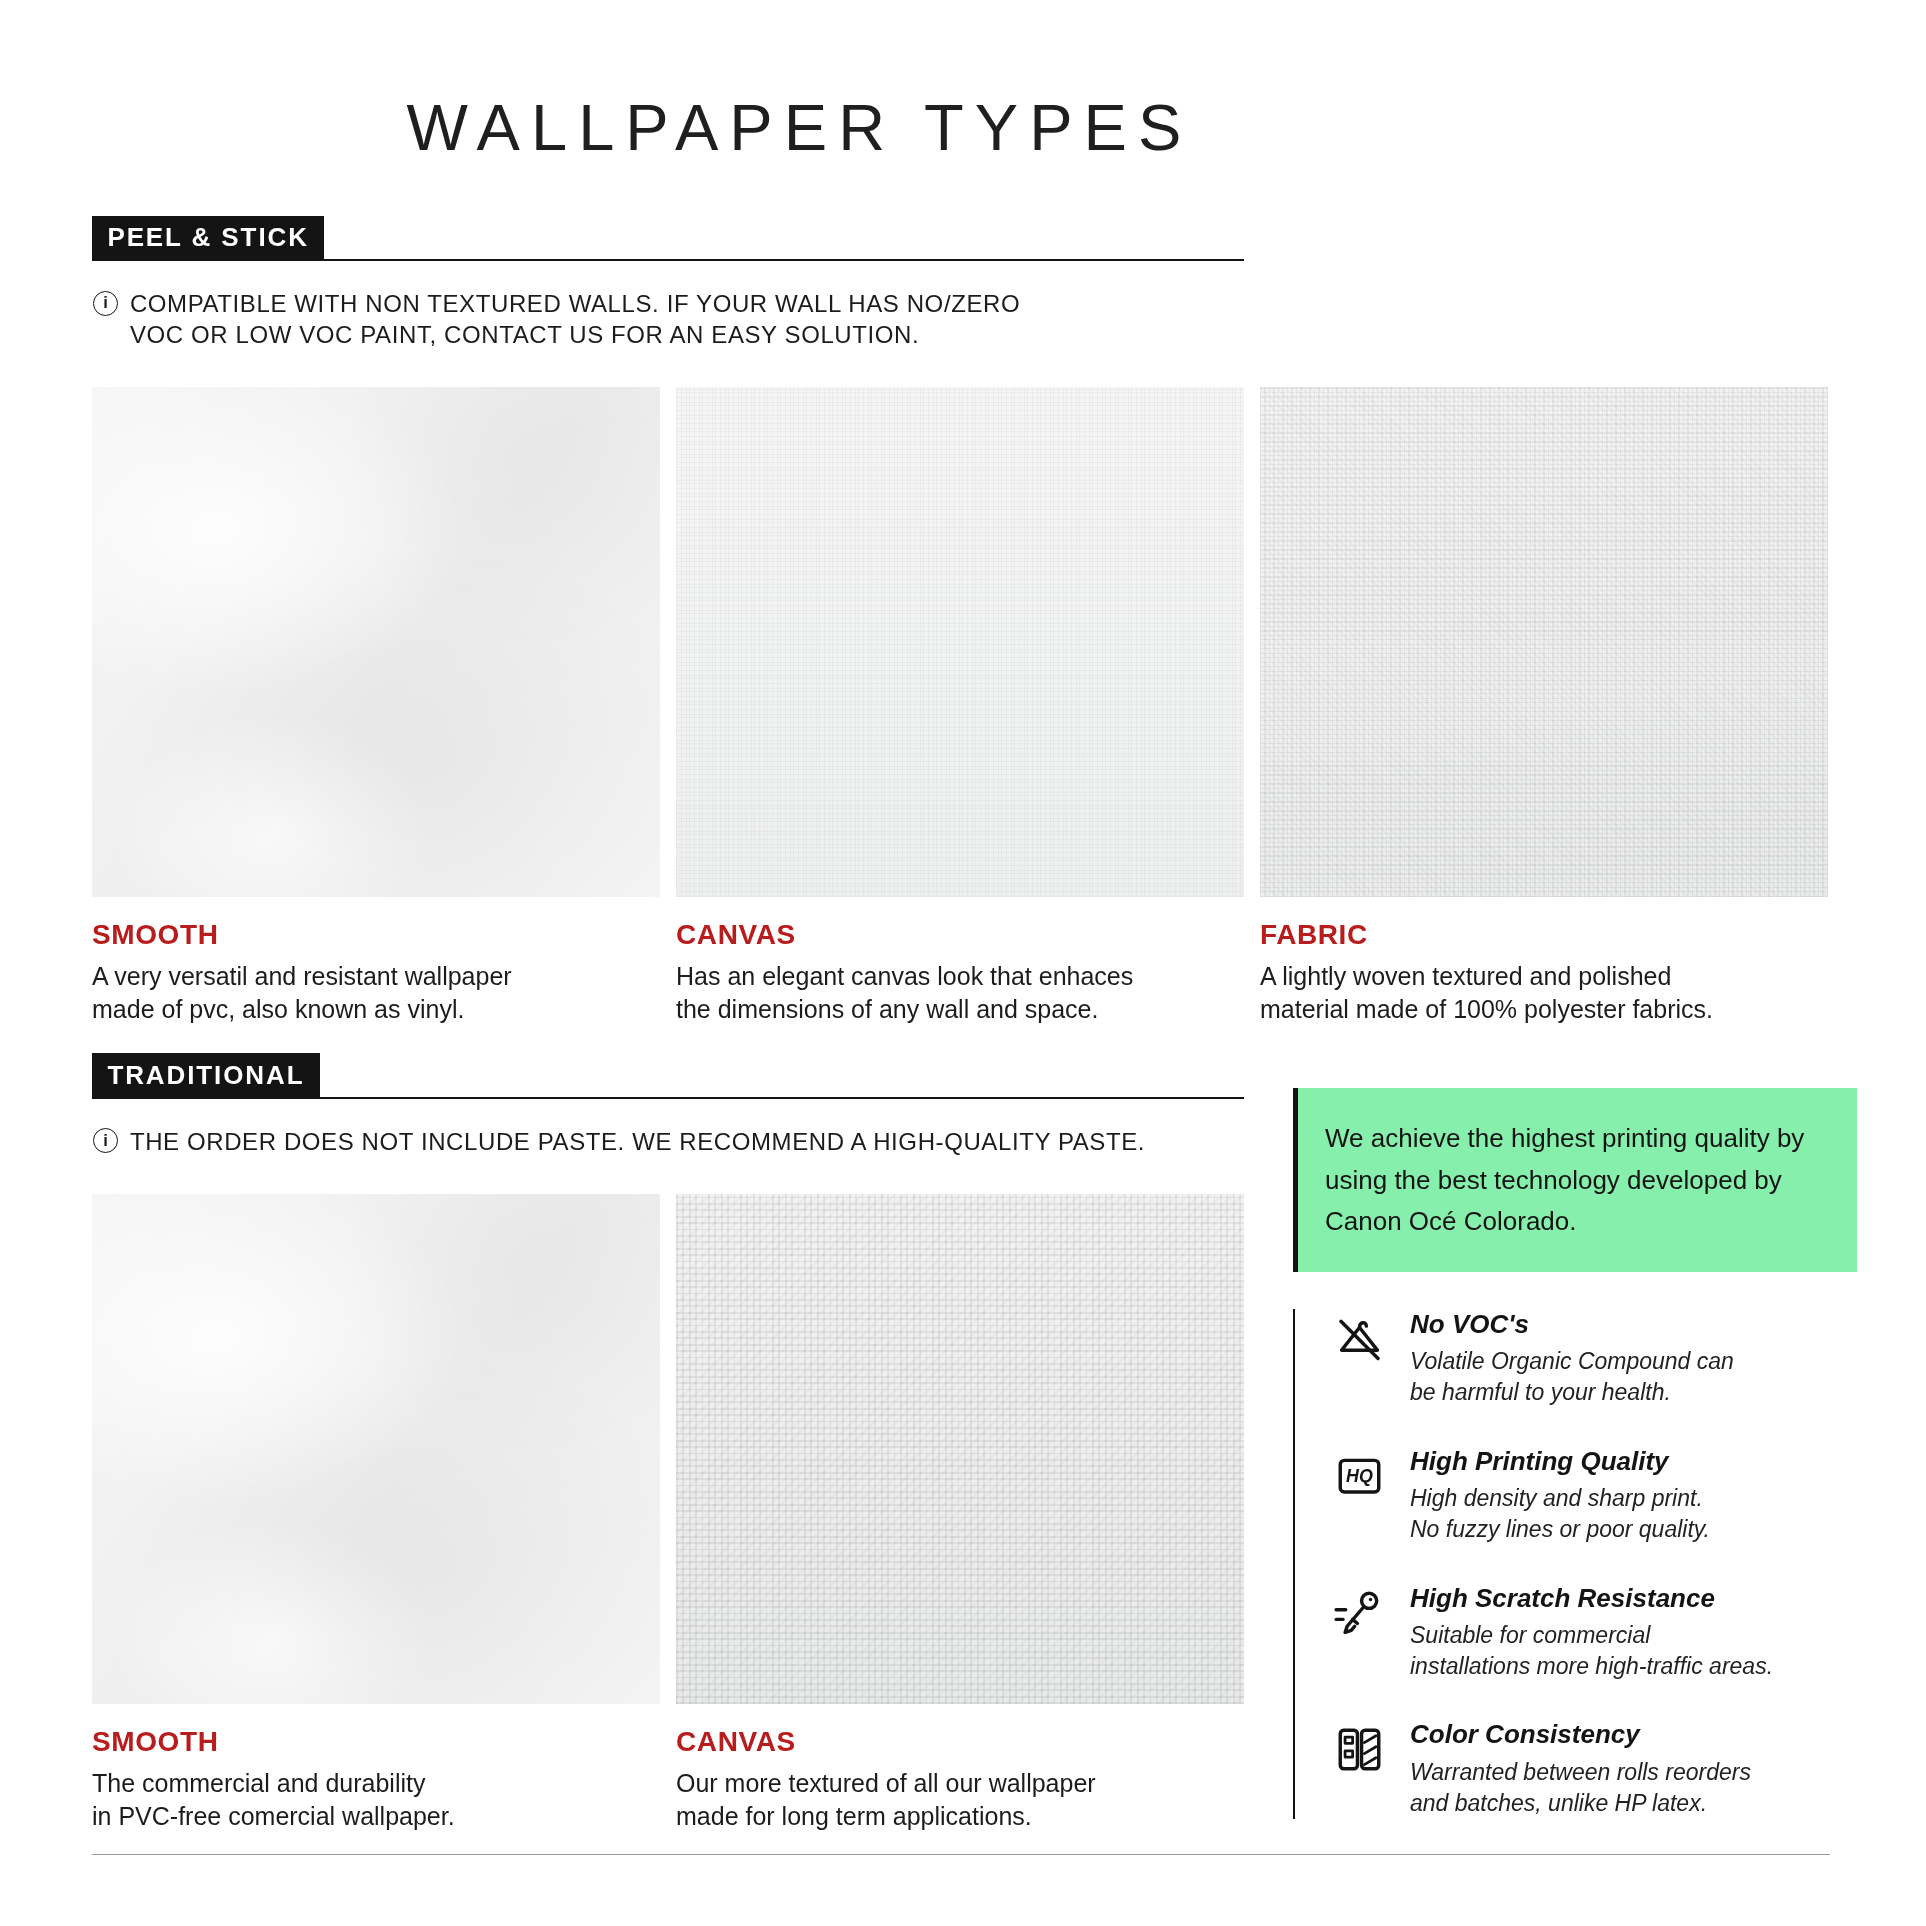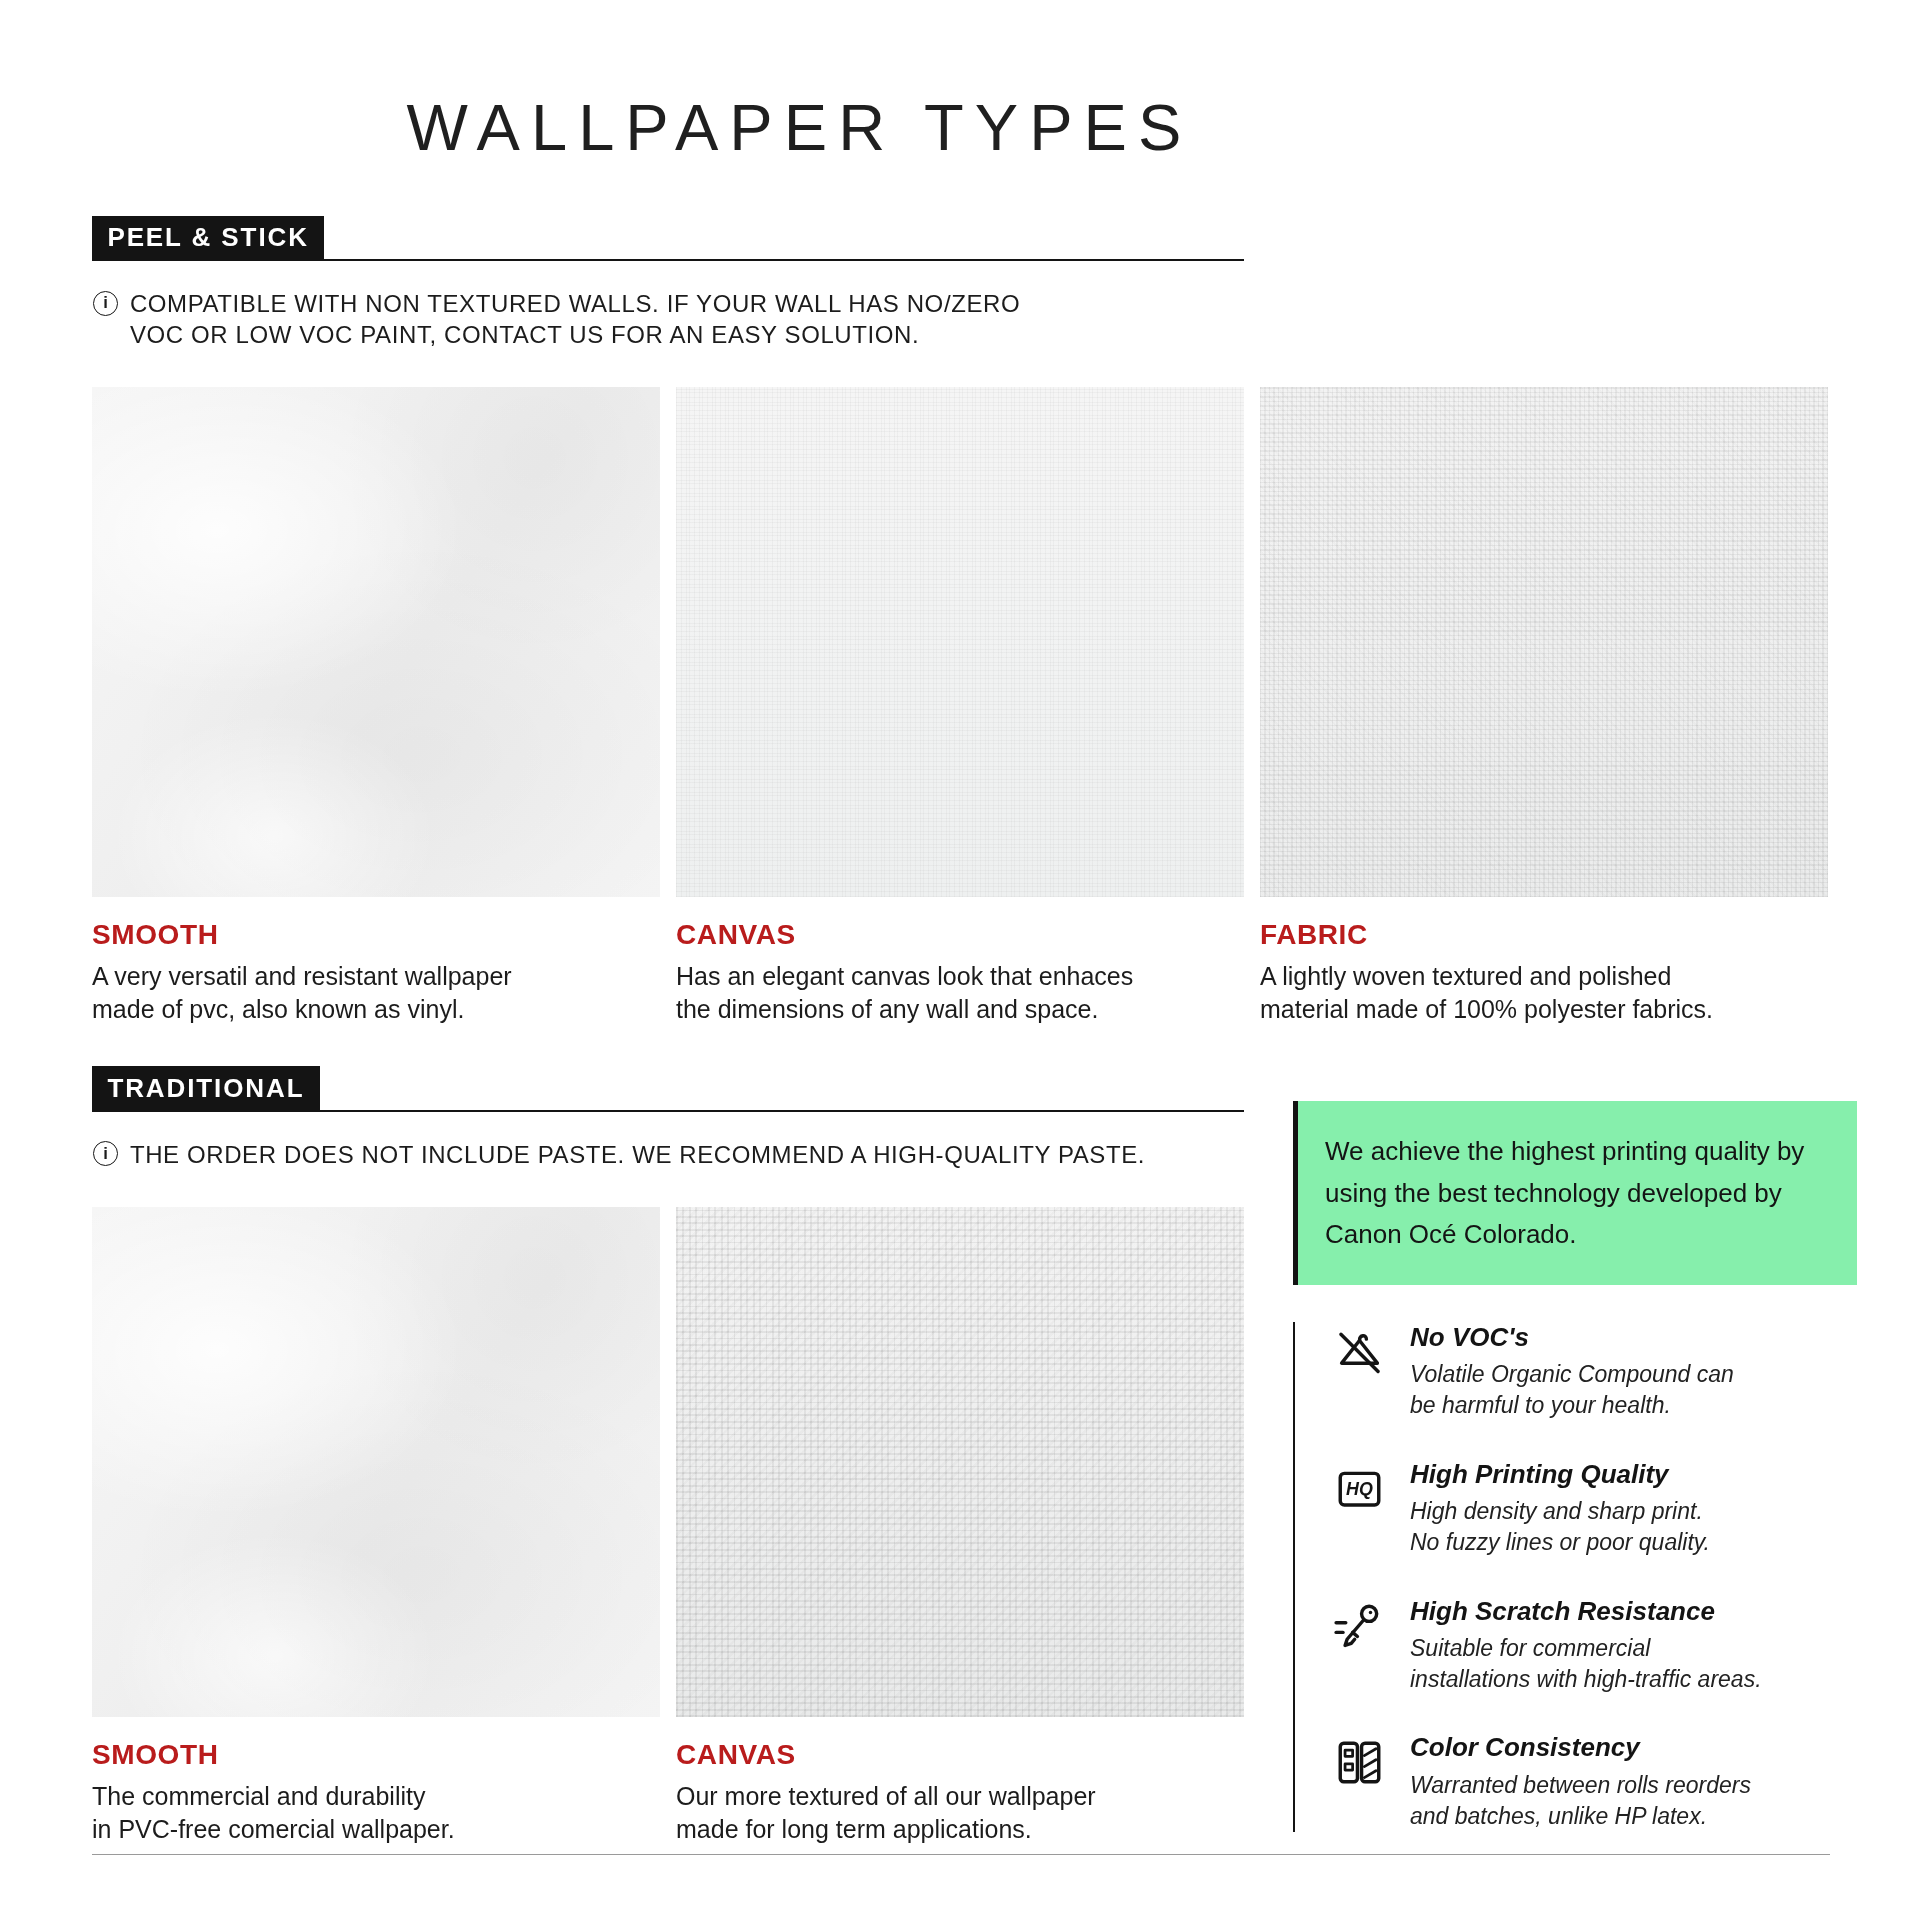--- a/index.html
+++ b/index.html
@@ -64,21 +64,21 @@
       repeating-linear-gradient(0deg, rgba(0,0,0,0.06) 0 1.9px, rgba(255,255,255,0.05) 1.9px 6.4px),
       repeating-linear-gradient(90deg, rgba(0,0,0,0.06) 0 1.9px, rgba(255,255,255,0.05) 1.9px 6.4px),
       repeating-linear-gradient(135deg, rgba(0,0,0,0.022) 0 2.6px, rgba(255,255,255,0) 2.6px 7.7px),
       linear-gradient(180deg, #f1f1f1, #e7e8e8);
   }
 
   .swatch-title { margin-top:22px; font-size:28px; font-weight:700; letter-spacing:0.6px; color:#b91c1c; }
   .swatch-desc { margin-top:9px; font-size:25px; line-height:1.32; color:#1c1c1c; }
   .swatch-desc span { display:block; }
 
-  .bottom-area { display:flex; margin-top:40px; }
+  .bottom-area { display:flex; margin-top:27px; }
   .left-col { width:1152px; }
   .left-col .section-header { margin-top:0; }
   .right-col { width:564px; margin-left:49px; }
 
   .quality-box {
     margin-top:35px; background:#86efac; border-left:5.8px solid #141414;
     padding:30px 27px; font-size:26px; line-height:1.58; color:#141414;
   }
 
   .features { margin-top:37px; border-left:2.6px solid #141414; padding-left:37px;font-style:italic; }
@@ -223,21 +223,21 @@
                 <path d="M46 32 L22 60 l-3 9 9-3 5-6"></path>
                 <path d="M30 50 l7 6"></path>
                 <path d="M6 36 h14"></path>
                 <path d="M6 50 h10"></path>
               </svg>
             </div>
             <div class="feature-text">
               <div class="feature-title">High Scratch Resistance</div>
               <div class="feature-desc">
                 <span>Suitable for commercial</span>
-                <span>installations with high-traffic areas.</span>
+                <span>installations more high-traffic areas.</span>
               </div>
             </div>
           </div>
 
           <div class="feature">
             <div class="feature-icon">
               <svg width="55" height="55" viewBox="0 0 80 80" fill="none" stroke="#141414" stroke-width="5" stroke-linecap="round" stroke-linejoin="round">
                 <rect x="12" y="12" width="25" height="56" rx="5"></rect>
                 <rect x="43" y="12" width="25" height="56" rx="5"></rect>
                 <rect x="19" y="22" width="11" height="9" stroke-width="4"></rect>

